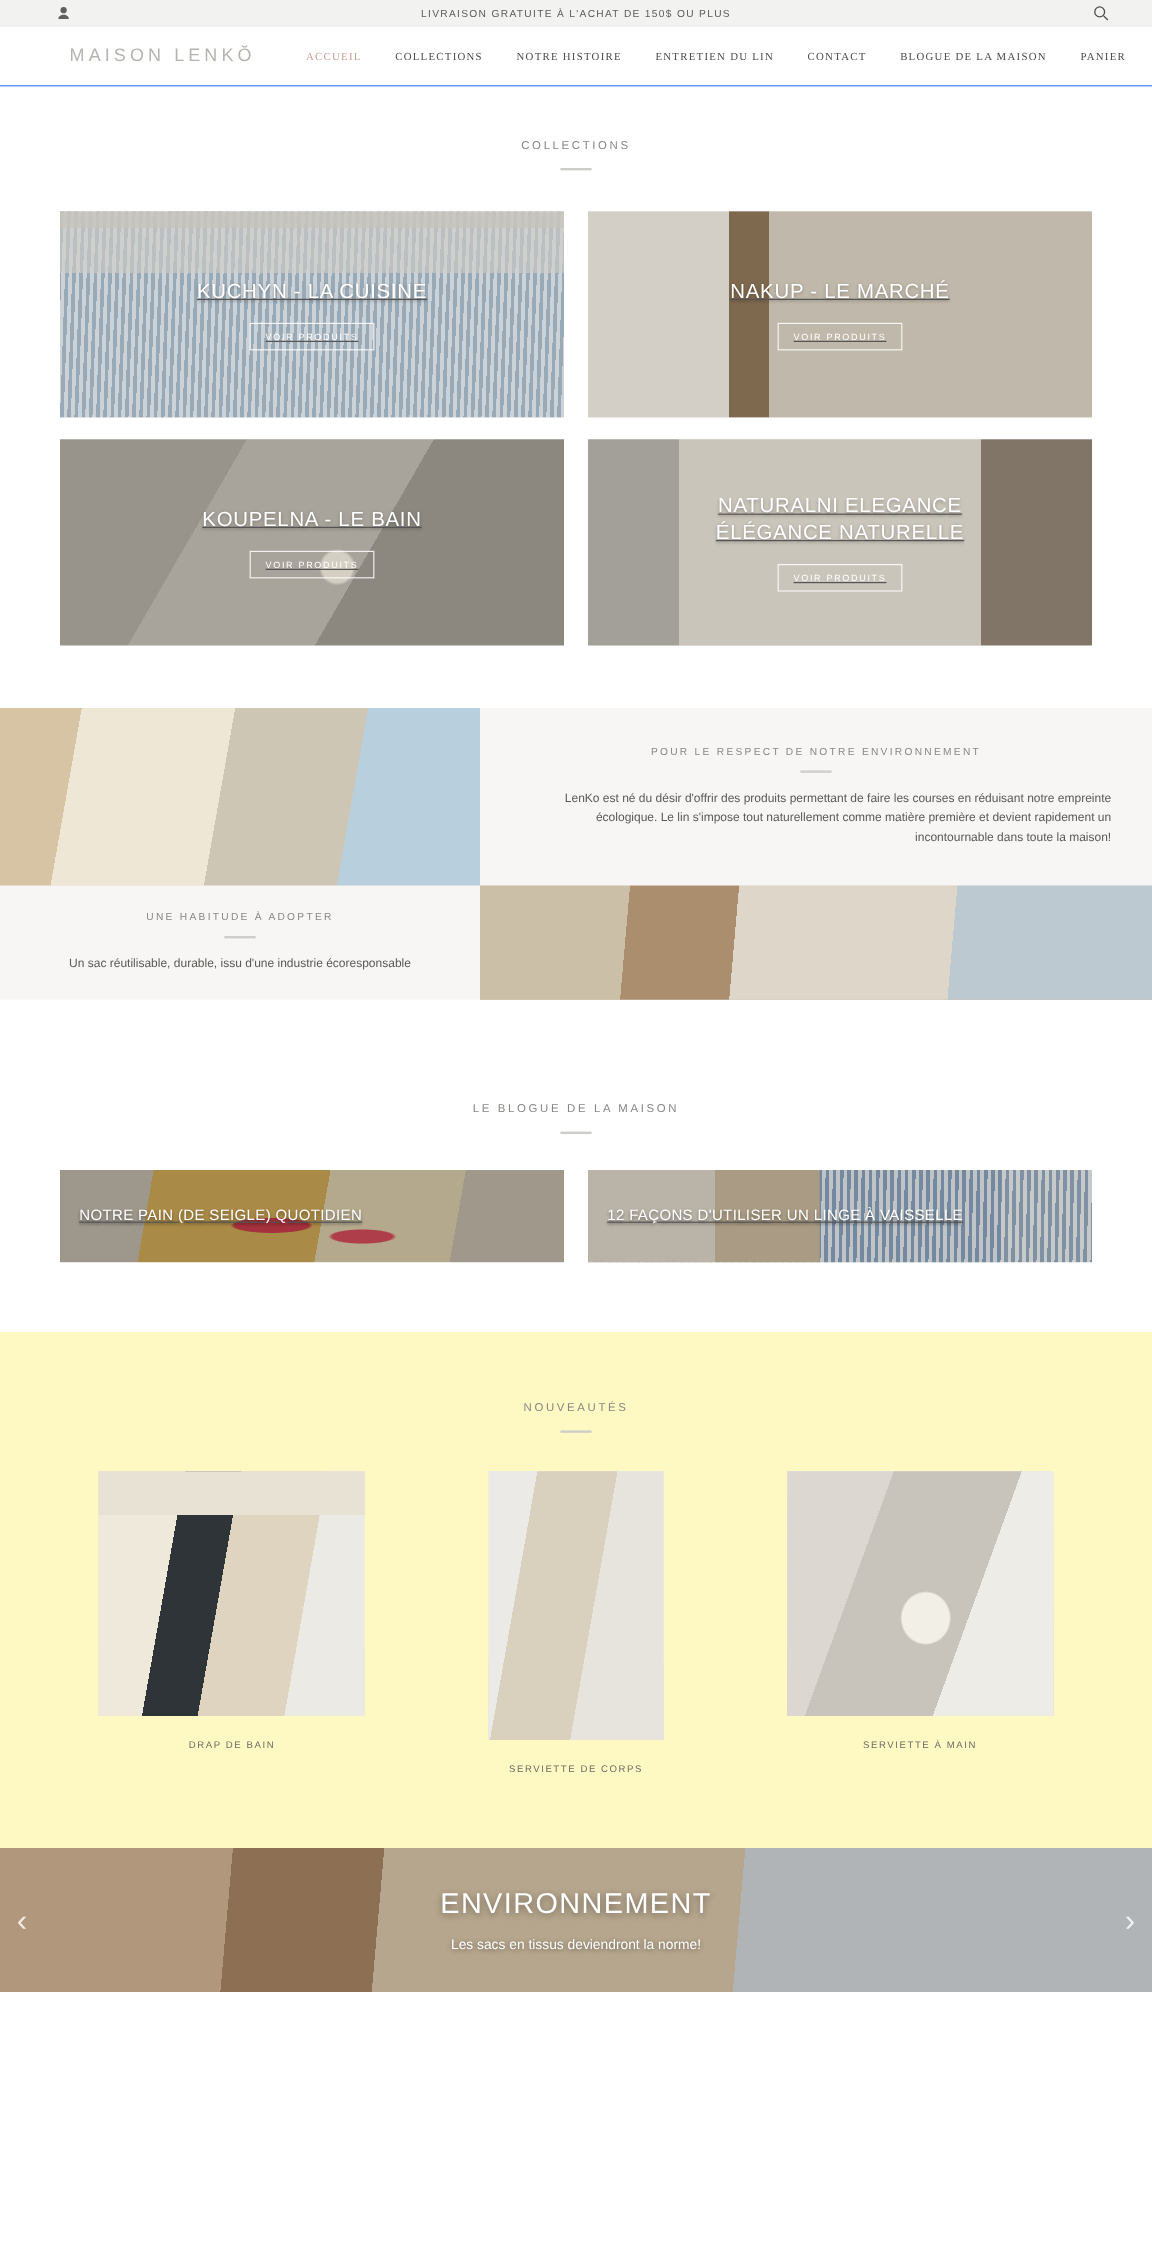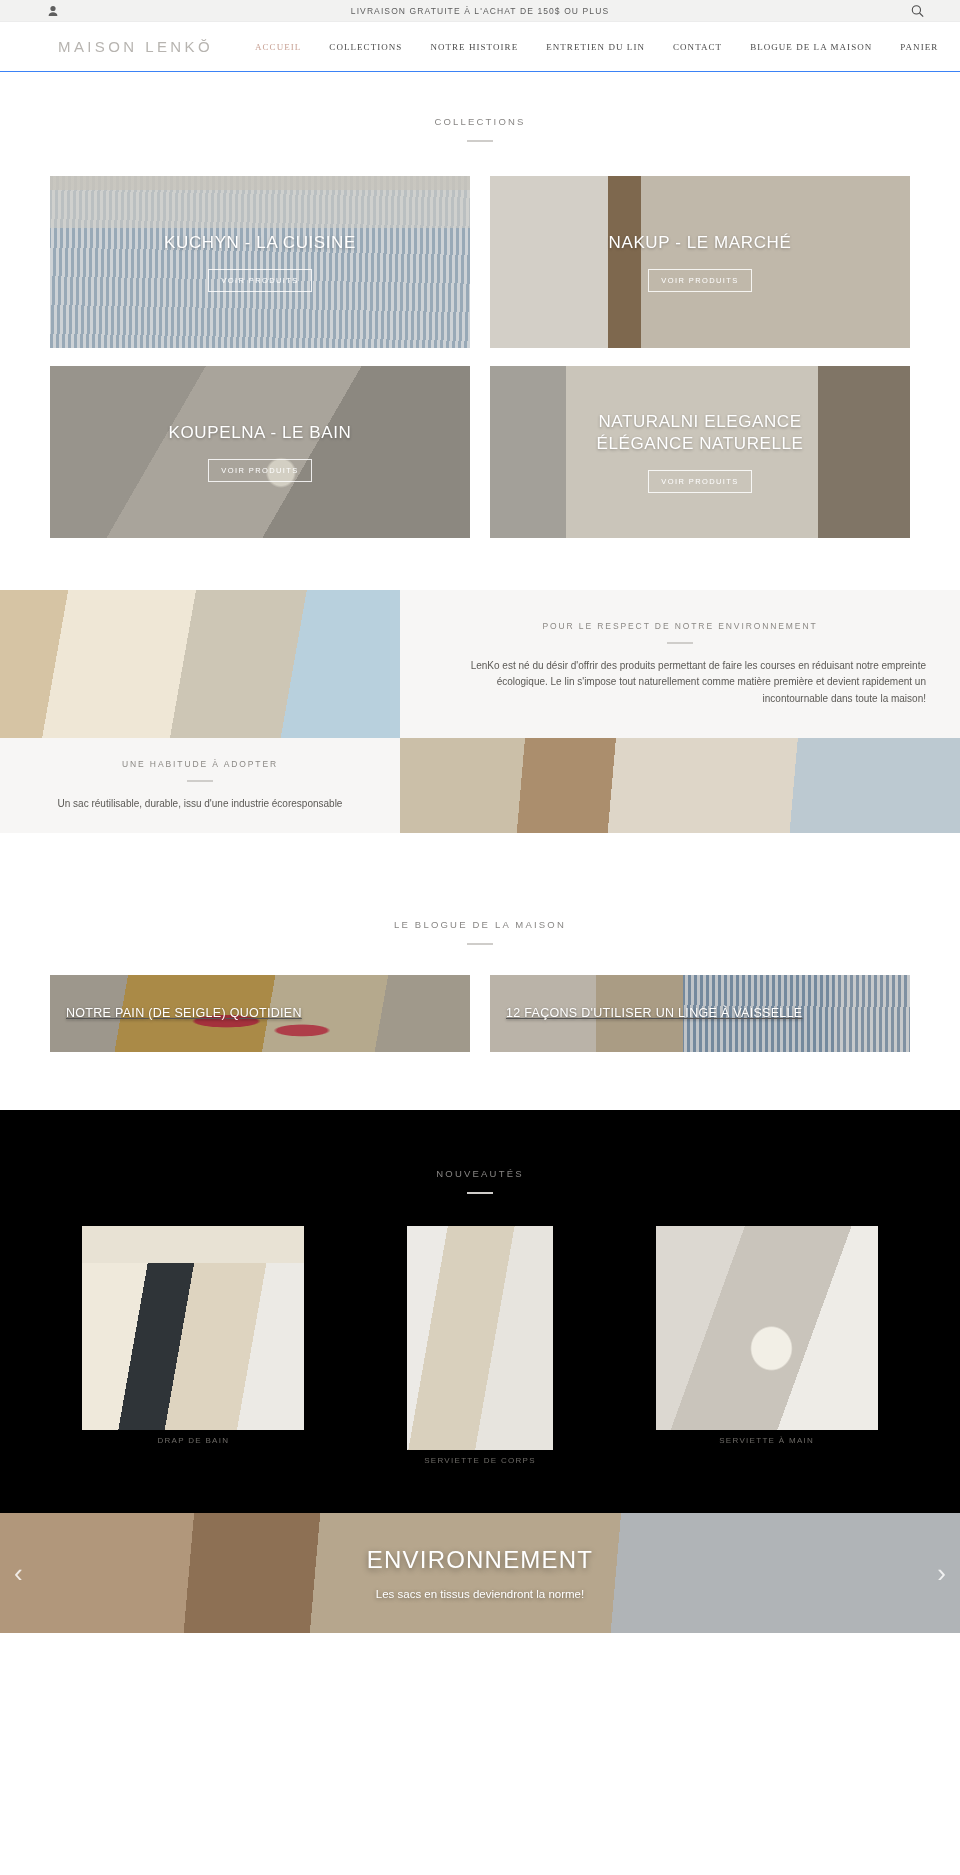--- a/index.html
+++ b/index.html
@@ -88,20 +88,21 @@
   }
   .coll-card {
     position: relative;
     height: 172px;
     overflow: hidden;
     cursor: pointer;
     display: flex;
     flex-direction: column;
     align-items: center;
     justify-content: center;
+    text-decoration: underline;
   }
   .coll-card .bg { position: absolute; inset: 0; }
   .coll-card .shade { position: absolute; inset: 0; background: rgba(70,66,62,0.16); }
   .coll-title {
     position: relative;
     color: #fff;
     font-size: 17px;
     font-weight: 300;
     letter-spacing: 0.6px;
     text-align: center;
@@ -203,31 +204,31 @@
     background:
       repeating-linear-gradient(91deg, rgba(120,150,180,.75) 0 3px, rgba(240,244,248,.85) 3px 6px),
       linear-gradient(90deg,#d9d1c2 0 30%, #cdbfa6 30% 46%, #a9bed3 46% 82%, #e6e9ec 82% 100%);
   }
   .img-linge::before{
     content:""; position:absolute; left:0; top:0; bottom:0; width:46%;
     background: linear-gradient(90deg,#ded7c9 0 55%, #c9b99c 55% 100%);
   }
 
   
-  .news { background: #000000; padding-bottom: 48px; }
+  .news { background: #fef9c3; padding-bottom: 61px; }
   .news .section-title { padding-top: 58px; }
   .products {
     display: flex; justify-content: center; gap: 0px;
     padding: 32px 50px 0 50px;
   }
   .product { width: 300px; display: flex; flex-direction: column; align-items: center; cursor: pointer; }
   .prod-img { width: 222px; height: 204px; }
   .prod-img.tall { width: 146px; height: 224px; }
   .prod-label {
-    font-size: 8px; letter-spacing: 1.3px; color: #6e6b67; margin-top: 6px; text-align: center;
+    font-size: 8px; letter-spacing: 1.3px; color: #6e6b67; margin-top: 20px; text-align: center;
   }
   .img-drap {
     background:
       linear-gradient(180deg,#e8e2d4 0 18%, rgba(0,0,0,0) 18%),
       linear-gradient(100deg, #efe9db 0 28%, #2f3438 28% 46%, #ded4c0 46% 74%, #eceae5 74% 100%),
       linear-gradient(180deg,#f1efe9 0 72%, #e9e7e2 72% 100%);
   }
   .img-corps {
     background:
       linear-gradient(100deg, #eceae6 0 22%, #d9d0bd 22% 58%, #e7e4de 58% 100%),

